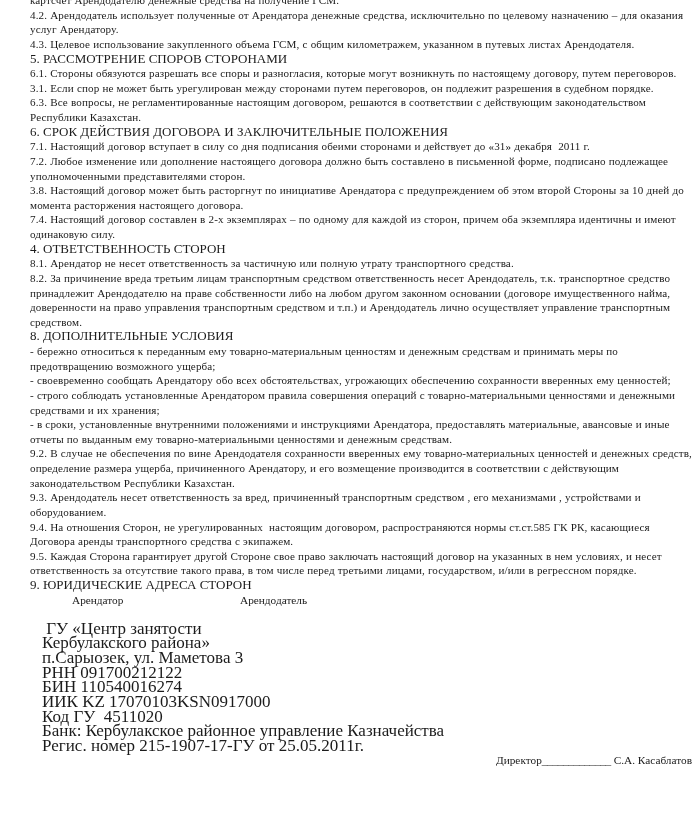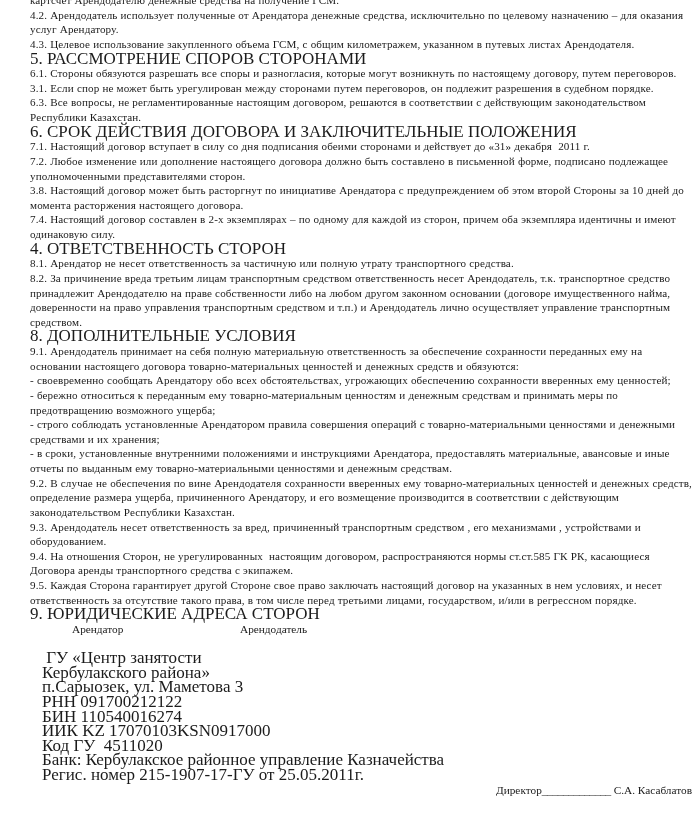--- a/index.html
+++ b/index.html
@@ -34,21 +34,21 @@
     font-size: 11.1px;
     line-height: 14.62px;
     white-space: pre-wrap;
     letter-spacing: 0.01em;
     word-spacing: 0.02em;
   }
   .para {
     margin: 0;
   }
   .heading {
-    font-size: 17px;
+    font-size: 13px;
     line-height: 14.62px;
     white-space: pre;
     margin: 0;
   }
   .clipped-line {
     
     overflow: hidden;
   }
   .signers {
     margin: 0;
@@ -103,23 +103,22 @@
     <div class="line para">6.3. Все вопросы, не регламентированные настоящим договором, решаются в соответствии с действующим законодательством Республики Казахстан.</div>
     <div class="heading">6. СРОК ДЕЙСТВИЯ ДОГОВОРА И ЗАКЛЮЧИТЕЛЬНЫЕ ПОЛОЖЕНИЯ</div>
     <div class="line para">7.1. Настоящий договор вступает в силу со дня подписания обеими сторонами и действует до «31» декабря  2011 г.</div>
     <div class="line para">7.2. Любое изменение или дополнение настоящего договора должно быть составлено в письменной форме, подписано подлежащее уполномоченными представителями сторон.</div>
     <div class="line para">3.8. Настоящий договор может быть расторгнут по инициативе Арендатора с предупреждением об этом второй Стороны за 10 дней до момента расторжения настоящего договора.</div>
     <div class="line para">7.4. Настоящий договор составлен в 2-х экземплярах – по одному для каждой из сторон, причем оба экземпляра идентичны и имеют одинаковую силу.</div>
     <div class="heading">4. ОТВЕТСТВЕННОСТЬ СТОРОН</div>
     <div class="line para">8.1. Арендатор не несет ответственность за частичную или полную утрату транспортного средства.</div>
     <div class="line para">8.2. За причинение вреда третьим лицам транспортным средством ответственность несет Арендодатель, т.к. транспортное средство принадлежит Арендодателю на праве собственности либо на любом другом законном основании (договоре имущественного найма, доверенности на право управления транспортным средством и т.п.) и Арендодатель лично осуществляет управление транспортным средством.</div>
     <div class="heading">8. ДОПОЛНИТЕЛЬНЫЕ УСЛОВИЯ</div>
-    <div class="line para">9.1. Арендодатель принимает на себя полную материальную ответственность за обеспечение сохранности переданных ему на основании настоящего договора товарно-материальных ценностей и денежных средств и обязуются:</div>
+    <div class="line para">- бережно относиться к переданным ему товарно-материальным ценностям и денежным средствам и принимать меры по предотвращению возможного ущерба;</div>
     <div class="line para">- своевременно сообщать Арендатору обо всех обстоятельствах, угрожающих обеспечению сохранности вверенных ему ценностей;</div>
-    <div class="line para">- бережно относиться к переданным ему товарно-материальным ценностям и денежным средствам и принимать меры по предотвращению возможного ущерба;</div>
     <div class="line para">- строго соблюдать установленные Арендатором правила совершения операций с товарно-материальными ценностями и денежными средствами и их хранения;</div>
     <div class="line para">- в сроки, установленные внутренними положениями и инструкциями Арендатора, предоставлять материальные, авансовые и иные отчеты по выданным ему товарно-материальными ценностями и денежным средствам.</div>
     <div class="line para">9.2. В случае не обеспечения по вине Арендодателя сохранности вверенных ему товарно-материальных ценностей и денежных средств, определение размера ущерба, причиненного Арендатору, и его возмещение производится в соответствии с действующим законодательством Республики Казахстан.</div>
     <div class="line para">9.3. Арендодатель несет ответственность за вред, причиненный транспортным средством , его механизмами , устройствами и оборудованием.</div>
     <div class="line para">9.4. На отношения Сторон, не урегулированных  настоящим договором, распространяются нормы ст.ст.585 ГК РК, касающиеся Договора аренды транспортного средства с экипажем.</div>
     <div class="line para">9.5. Каждая Сторона гарантирует другой Стороне свое право заключать настоящий договор на указанных в нем условиях, и несет ответственность за отсутствие такого права, в том числе перед третьими лицами, государством, и/или в регрессном порядке.</div>
     <div class="heading">9. ЮРИДИЧЕСКИЕ АДРЕСА СТОРОН</div>
 
     <div class="signers"><span class="col-lessee">Арендатор</span><span>Арендодатель</span></div>
 

